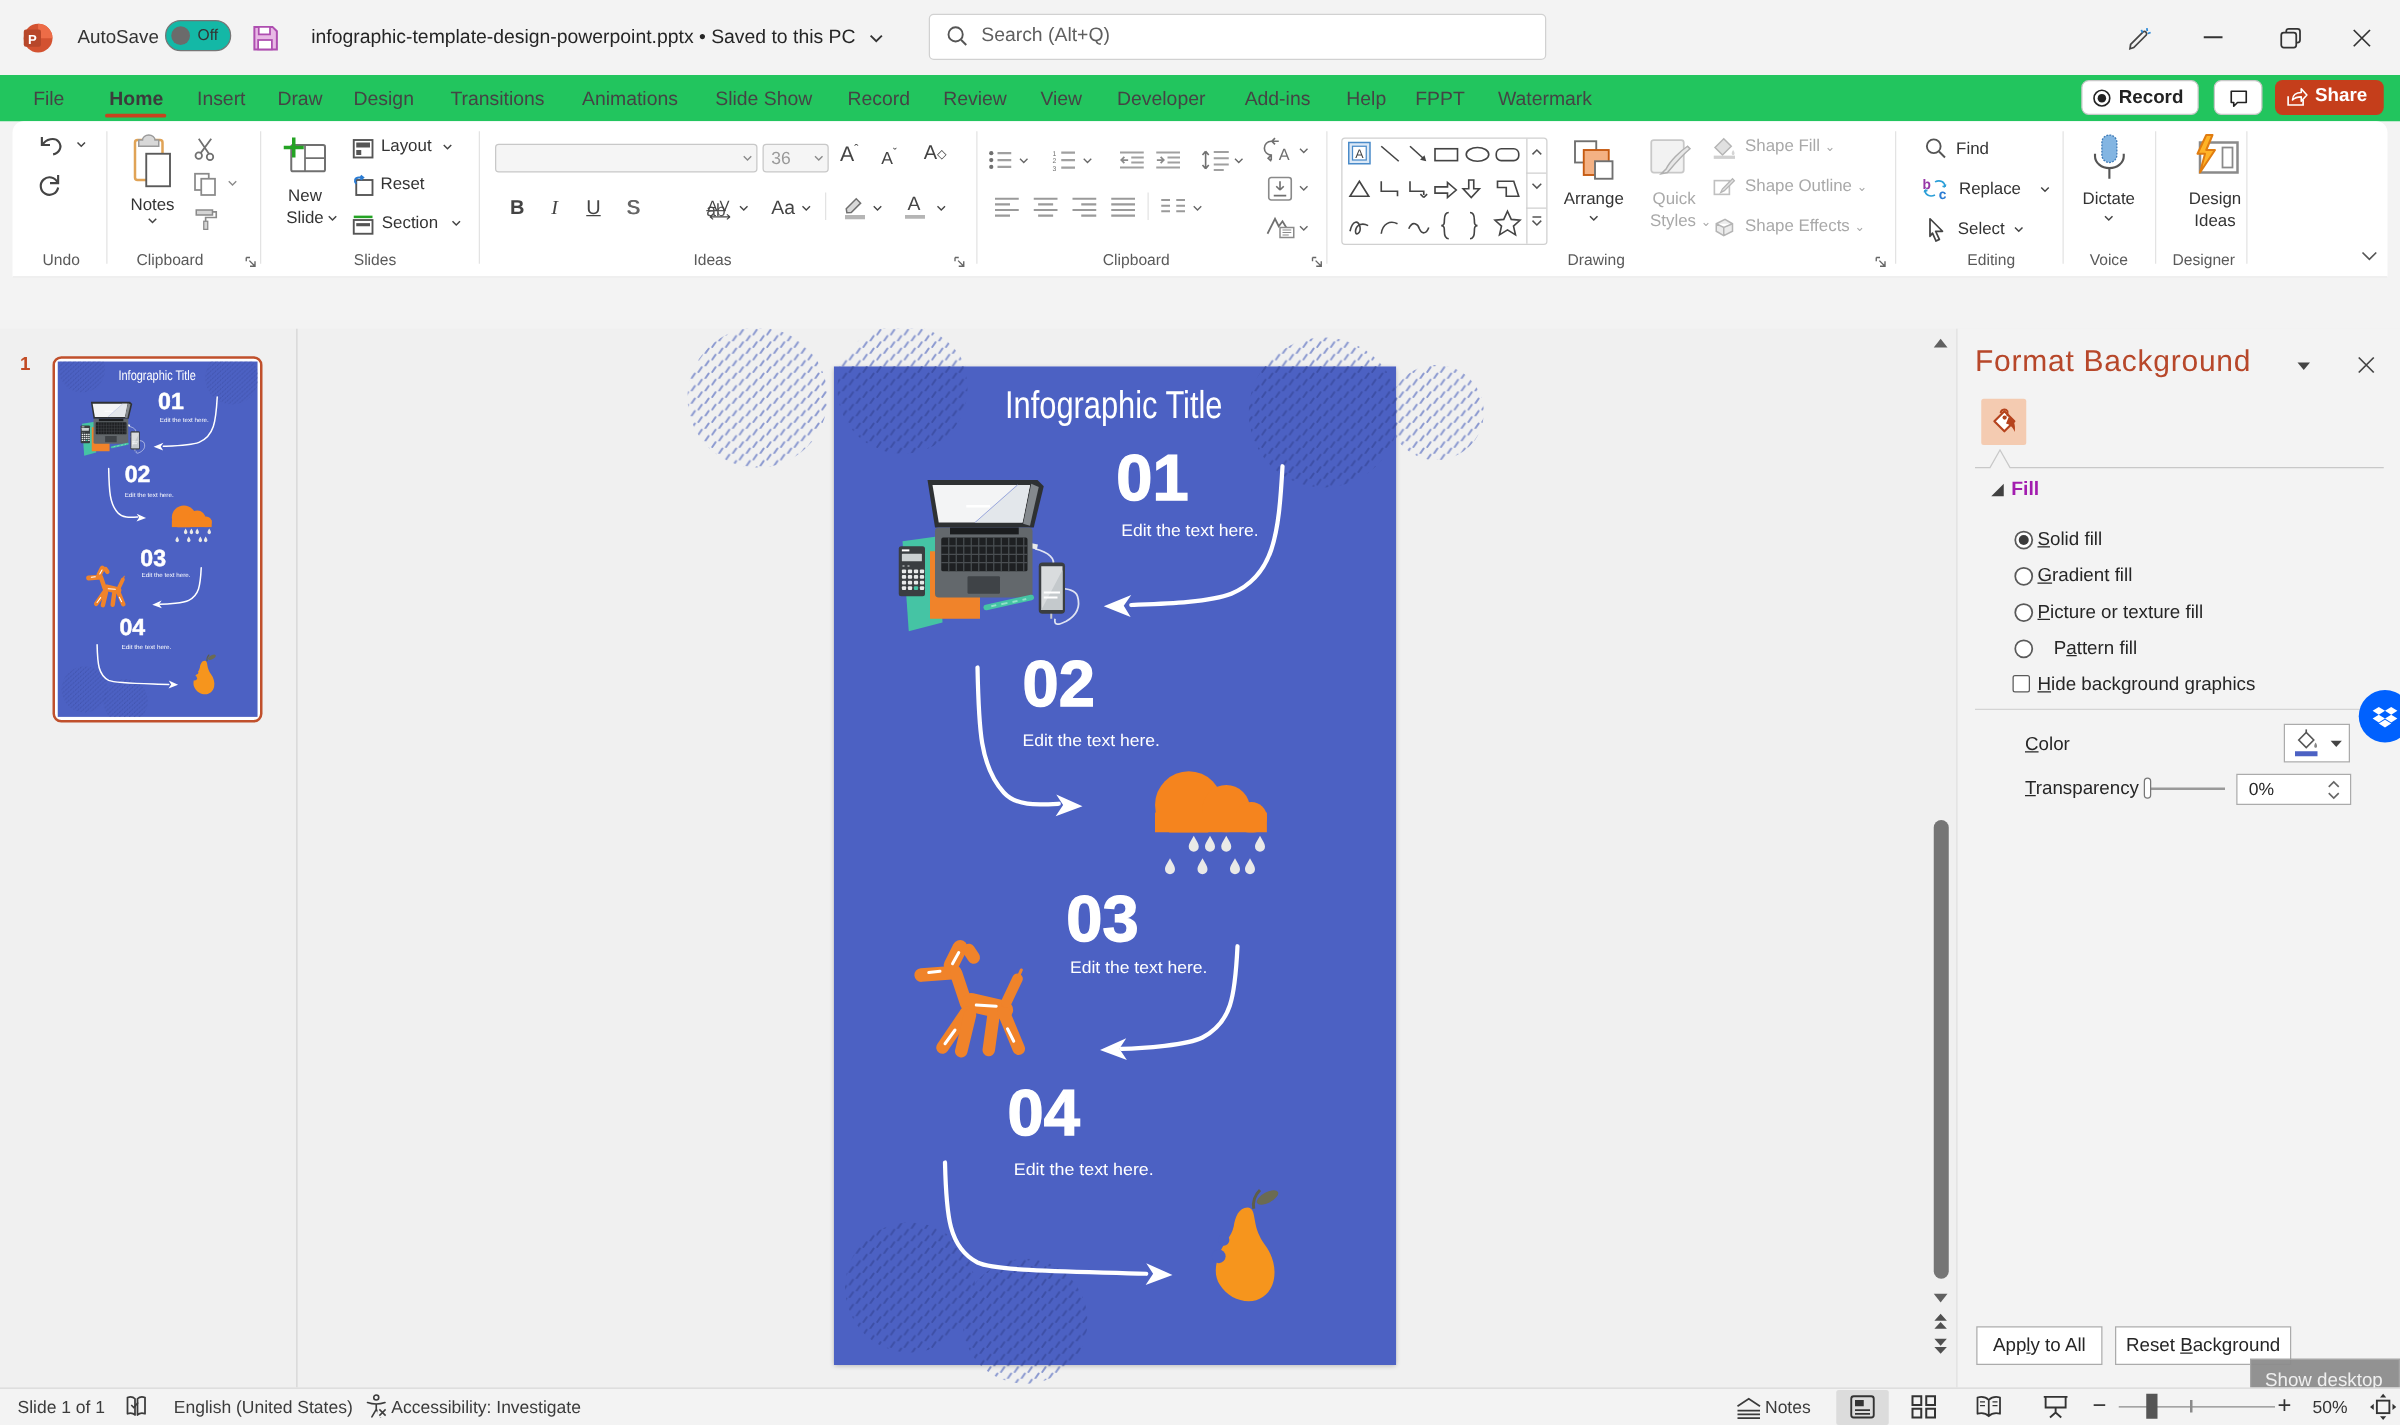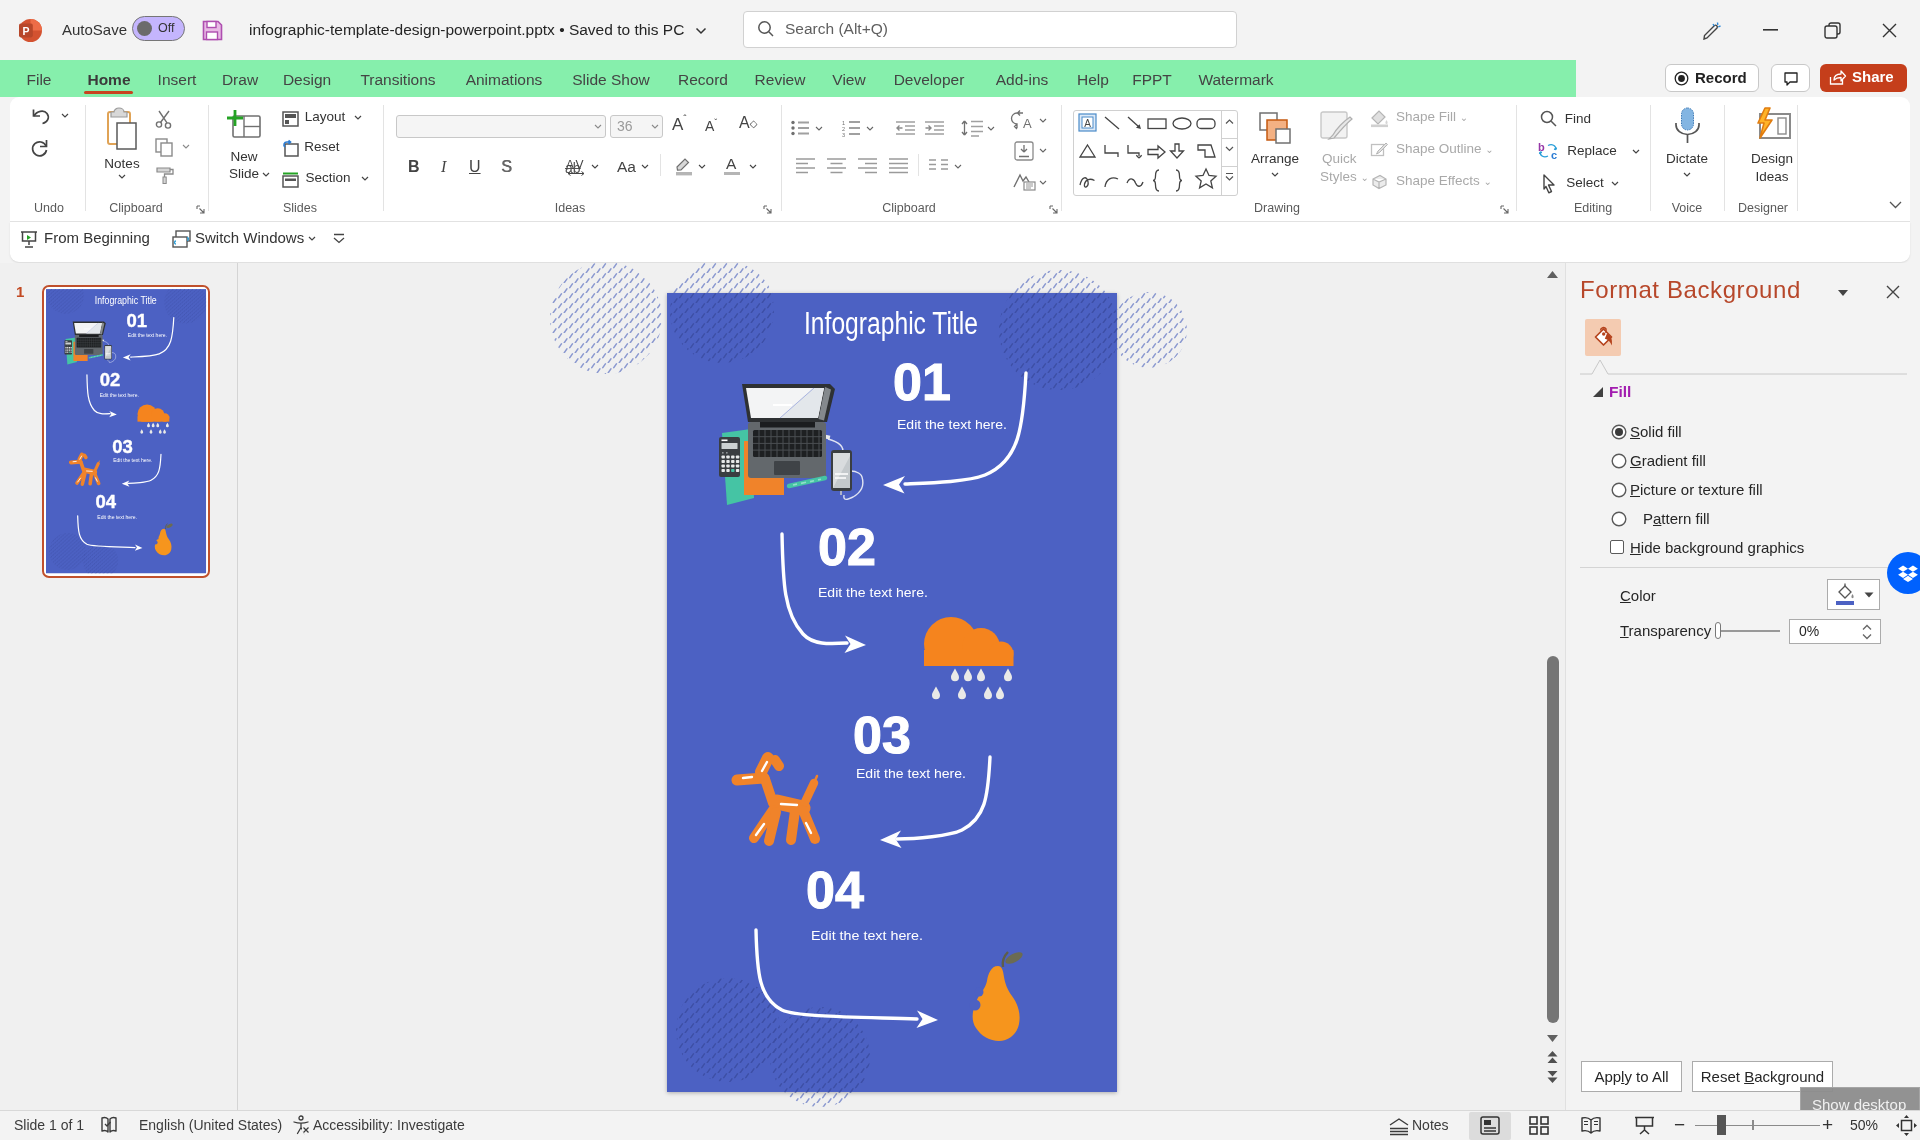--- a/index.html
+++ b/index.html
@@ -1,19 +1,19 @@
 <!DOCTYPE html>
 <html><head>
 <meta charset="utf-8">
 <style>
 html,body{margin:0;padding:0;width:1920px;height:1140px;overflow:hidden;font-family:"Liberation Sans",sans-serif;}
 .abs{position:absolute;}
 #stage{position:relative;width:1920px;height:1140px;background:#f3f3f3;}
 #titlebar{left:0;top:0;width:1920px;height:60px;background:#f3f3f3;}
-#tabsrow{left:0;top:60px;width:1576px;height:37px;background:#86efac;}
+#tabsrow{left:0;top:60px;width:1920px;height:37px;background:#22c55e;}
 #ribbon{left:10px;top:97px;width:1900px;height:124px;background:#fff;border-radius:9px 9px 0 0;border-bottom:1px solid #e3e3e3;}
 #qat{left:10px;top:222px;width:1900px;height:40px;background:#fff;border-radius:0 0 9px 9px;box-shadow:0 1px 2px rgba(0,0,0,0.10);}
 #work{left:0;top:263px;width:1920px;height:847px;background:#f0f0f0;}
 #panel{left:1565px;top:263px;width:355px;height:847px;background:#f3f3f3;border-left:1px solid #e0e0e0;}
 #status{left:0;top:1110px;width:1920px;height:30px;background:#f3f3f3;border-top:1px solid #d8d8d8;}
 .tab{position:absolute;top:0;height:37px;line-height:39px;font-size:15.5px;color:#444;transform:translateX(-50%);}
 .grplabel{position:absolute;top:104px;font-size:12.5px;color:#5a5a5a;transform:translateX(-50%);white-space:nowrap;}
 .sep{position:absolute;top:8px;width:1px;height:106px;background:#e3e3e3;}
 .btxt{position:absolute;font-size:13.5px;color:#333;transform:translateX(-50%);white-space:nowrap;}
 .gtxt{position:absolute;font-size:13.5px;color:#a9a9a9;white-space:nowrap;}
@@ -26,21 +26,21 @@
 <div id="stage">
   <div id="titlebar" class="abs">
 
     <svg class="abs" style="left:19px;top:19px" width="23" height="23" viewBox="0 0 23 23">
       <circle cx="11.5" cy="11.5" r="11.5" fill="#d35230"></circle>
       <path d="M11.5 0 A11.5 11.5 0 0 1 23 11.5 L11.5 11.5 Z" fill="#ed6c47"></path>
       <rect x="0" y="4.6" width="13.8" height="13.8" rx="1.8" fill="#b7472a"></rect>
       <text x="6.9" y="16.2" font-size="10.5" font-weight="bold" fill="#fff" text-anchor="middle">P</text>
     </svg>
     <div class="abs" style="left:62px;top:21px;font-size:15px;color:#333;text-align:right;">AutoSave</div>
-    <div class="abs" style="left:132px;top:16px;width:53px;height:25px;border:1.5px solid #767676;border-radius:13.5px;background:#c4b5fd;box-sizing:border-box;">
+    <div class="abs" style="left:132px;top:16px;width:53px;height:25px;border:1.5px solid #767676;border-radius:13.5px;background:#14b8a6;box-sizing:border-box;">
       <div class="abs" style="left:3.5px;top:3.5px;width:15px;height:15px;border-radius:50%;background:#6b6b6b;"></div>
       <div class="abs" style="left:25px;top:4px;font-size:12.5px;color:#333;">Off</div>
     </div>
 
     <svg class="abs" style="left:202px;top:20px" width="21" height="21" viewBox="0 0 21 21">
       <path d="M1.5 1.5 h14.5 l3.5 3.5 v14.5 h-18 z" fill="#e8b9e5" stroke="#ae4eb0" stroke-width="1.6"></path>
       <rect x="5" y="1.5" width="9" height="6" fill="#fff" stroke="#ae4eb0" stroke-width="1.4"></rect>
       <rect x="4.5" y="12" width="11" height="7.5" fill="#fff" stroke="#ae4eb0" stroke-width="1.4"></rect>
     </svg>
     <div class="abs" style="left:249px;top:21px;font-size:15.5px;color:#252525;">infographic-template-design-powerpoint.pptx • Saved to this PC</div>
@@ -438,40 +438,20 @@
       <rect x="26" y="11" width="8" height="16" fill="none" stroke="#8a8a8a" stroke-width="1.4"></rect>
       <path d="M13 1 L6 16 h6 L8 31 L20 13 h-7 L18 1 Z" fill="#ffb327" stroke="#e07c10" stroke-width="1.6" stroke-linejoin="round"></path>
     </svg>
     <div class="btxt" style="left:1762px;top:54px">Design</div>
     <div class="btxt" style="left:1762px;top:72px">Ideas</div>
     <div class="grplabel" style="left:1753px">Designer</div>
     <svg class="abs" style="left:1879px;top:104px" width="13" height="8" viewBox="0 0 13 8">
         <path d="M1 1 L6.5 6.5 L12 1" stroke="#555" stroke-width="1.3" fill="none"></path>
       </svg>
   </div>
-  <div id="qat" class="abs">
-    <svg class="abs" style="left:10px;top:9px" width="18" height="17" viewBox="0 0 18 17">
-      <path d="M1 1 h16 M2.5 1 v9 h13 v-9" fill="none" stroke="#444" stroke-width="1.5"></path>
-      <path d="M7 4 l4 2.5 -4 2.5 z" fill="#24a324"></path>
-      <path d="M9 10 v4 M5 16 h8" stroke="#444" stroke-width="1.5"></path>
-    </svg>
-    <div class="abs" style="left:34px;top:7px;font-size:15px;color:#333;">From Beginning</div>
-    <svg class="abs" style="left:162px;top:8px" width="19" height="18" viewBox="0 0 19 18">
-      <rect x="4" y="1" width="14" height="10" fill="#fff" stroke="#555" stroke-width="1.4"></rect>
-      <rect x="1" y="7" width="14" height="10" fill="#fff" stroke="#555" stroke-width="1.4"></rect>
-      <path d="M4 14 c-2 0 -2 -3 0 -3 M15 10.5 c2 0 2 -3 0 -3" stroke="#2b9fd8" stroke-width="1.3" fill="none"></path>
-    </svg>
-    <div class="abs" style="left:185px;top:7px;font-size:15px;color:#333;">Switch Windows</div>
-    <svg class="chev" style="left:298px;top:14px" viewBox="0 0 8 5">
-        <path d="M1 1 L4 4 L7 1" stroke="#444" stroke-width="1.2" fill="none"></path>
-      </svg>
-    <svg class="abs" style="left:322px;top:11px" width="14" height="12" viewBox="0 0 14 12">
-        <path d="M2 1.5 h10 M2 5 L7 9.5 L12 5" stroke="#444" stroke-width="1.3" fill="none"></path>
-      </svg>
-  </div>
   <div id="work" class="abs">
     <svg width="0" height="0" style="position:absolute">
       <defs>
         <pattern id="hd" width="11" height="10" patternUnits="userSpaceOnUse">
           <line x1="1.8" y1="4.6" x2="4.4" y2="0.9" stroke="#3d4fa6" stroke-width="1.6" stroke-linecap="round"></line>
           <line x1="7.3" y1="9.6" x2="9.9" y2="5.9" stroke="#3d4fa6" stroke-width="1.6" stroke-linecap="round"></line>
         </pattern>
         <pattern id="hl" width="11" height="10" patternUnits="userSpaceOnUse">
           <line x1="1.8" y1="4.6" x2="4.4" y2="0.9" stroke="#8b99d0" stroke-width="1.6" stroke-linecap="round"></line>
           <line x1="7.3" y1="9.6" x2="9.9" y2="5.9" stroke="#8b99d0" stroke-width="1.6" stroke-linecap="round"></line>

